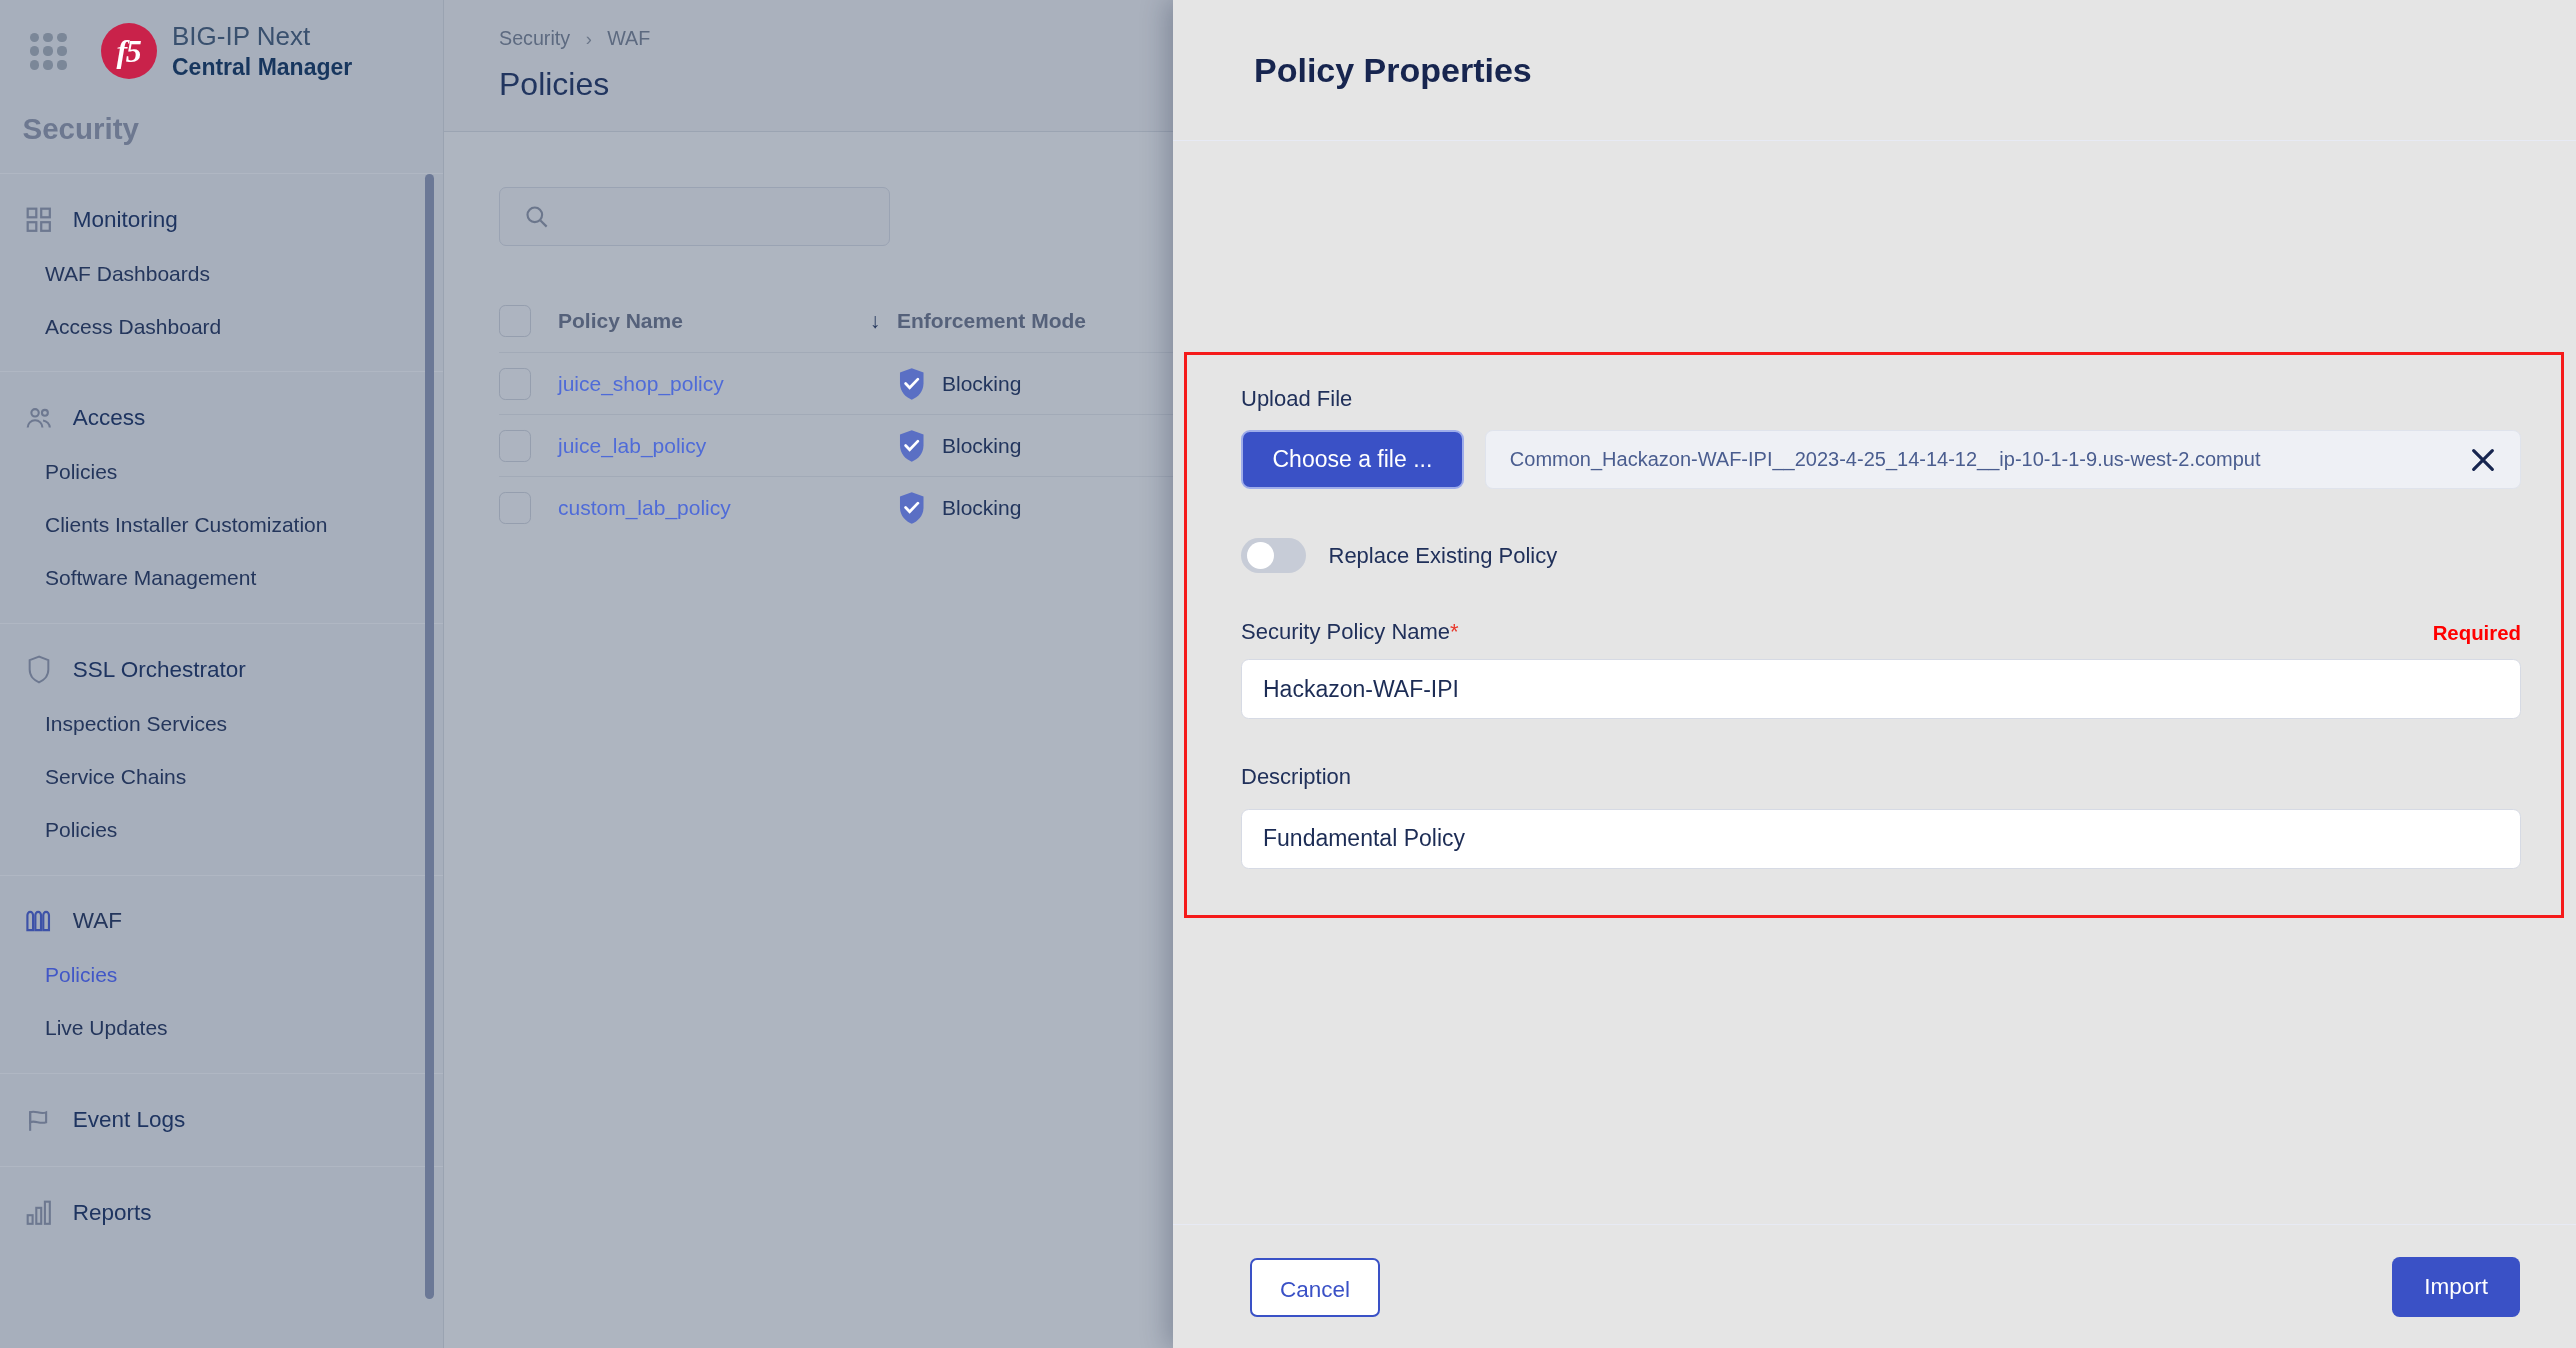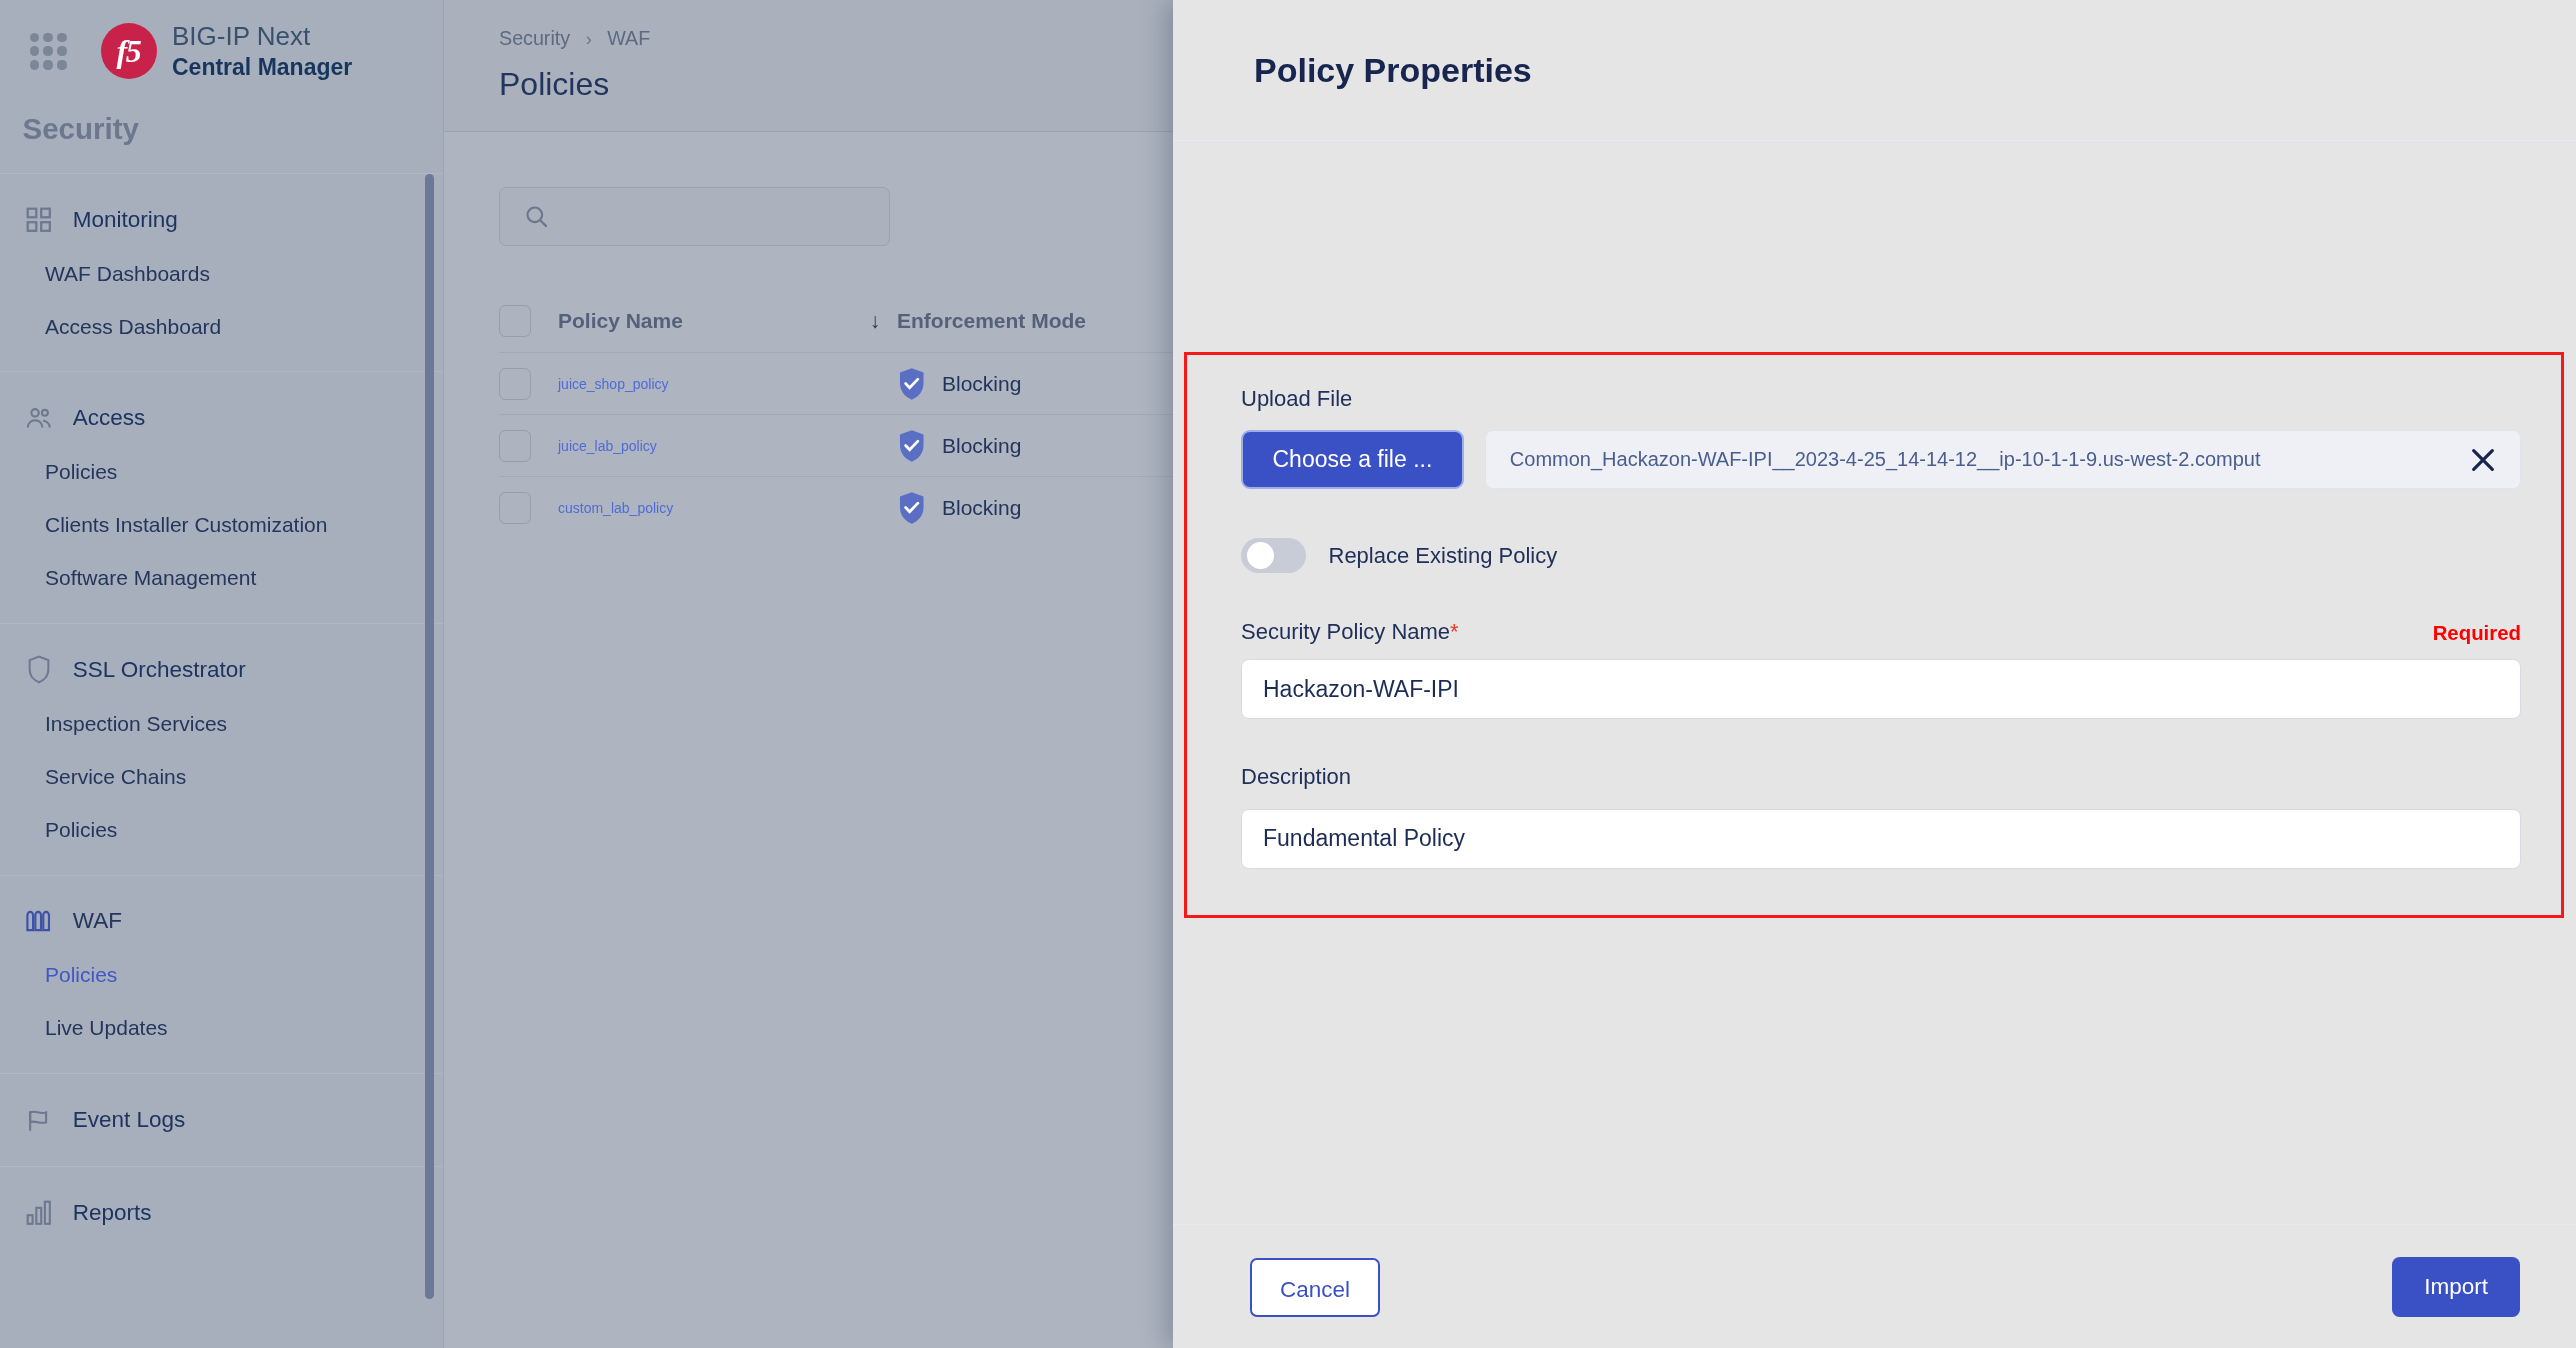--- a/index.html
+++ b/index.html
@@ -69,21 +69,21 @@
     display: flex; align-items: center; padding-left: 22.5px; }
   .mag { width: 27px; height: 27px; }
   .tbl { margin: 44px 0 0 55px; }
   .tbl-head, .tbl-row { display: flex; align-items: center; height: 62px; }
   .tbl-row { border-top: 1.4px solid #a2aab7; height: 62px; }
   .cb { width: 32px; height: 32px; border: 1.4px solid #959eae;
     border-radius: 6.3px; flex: 0 0 32px; margin-right: 27px; background: #adb4c0; }
   .col-name { width: 295px; font-size: 21px; }
   .th { font-weight: 700; color: #55617a; font-size: 21px; }
   .sort-arrow { width: 44px; font-size: 21px; color: #24365c; text-align: center; }
-  .link { color: #4f6bd8; font-size: 14px; }
+  .link { color: #4f6bd8; font-size: 21px; }
   .col-mode { display: flex; align-items: center; gap: 15.5px; font-size: 21px; color: #22355d; }
   .shield { width: 29.5px; height: 34px; flex: 0 0 29.5px; }
 
   
   .modal {
     position: absolute; top: 0; left: 1173px;
     width: 1403px; height: 1349px;
     background: #e5e5e5;
     box-shadow: -7px 0 24px rgba(20,30,60,.26);
     display: flex; flex-direction: column;

